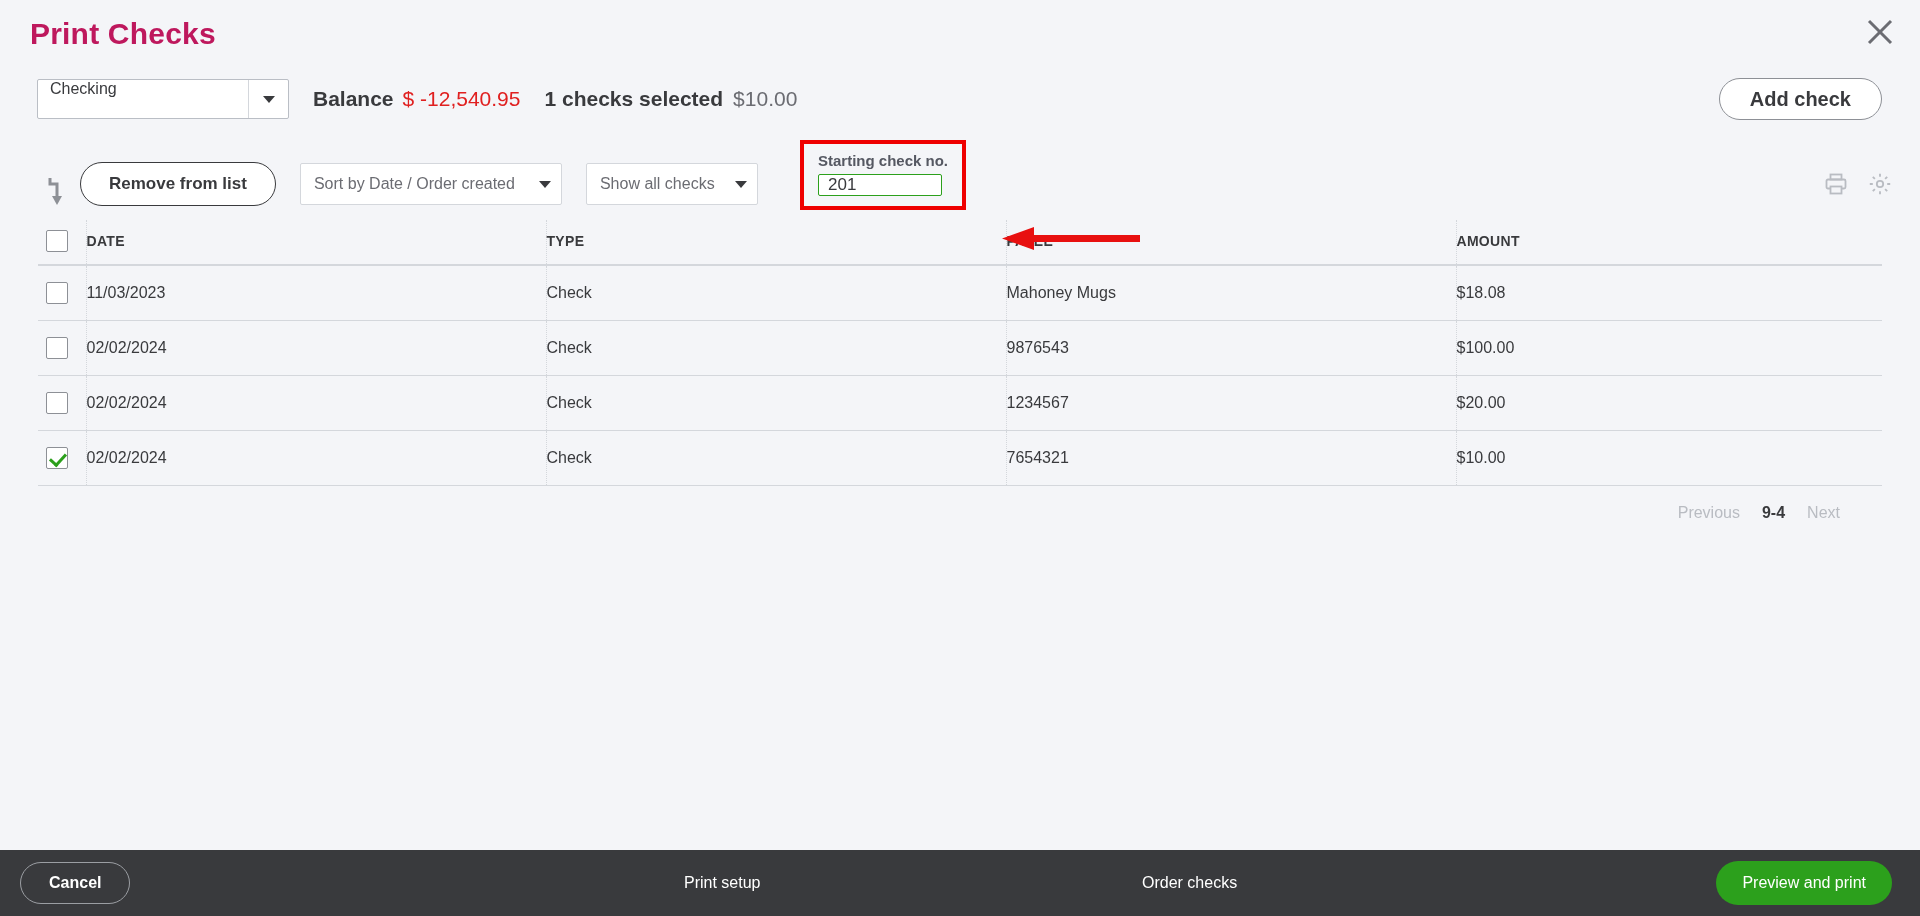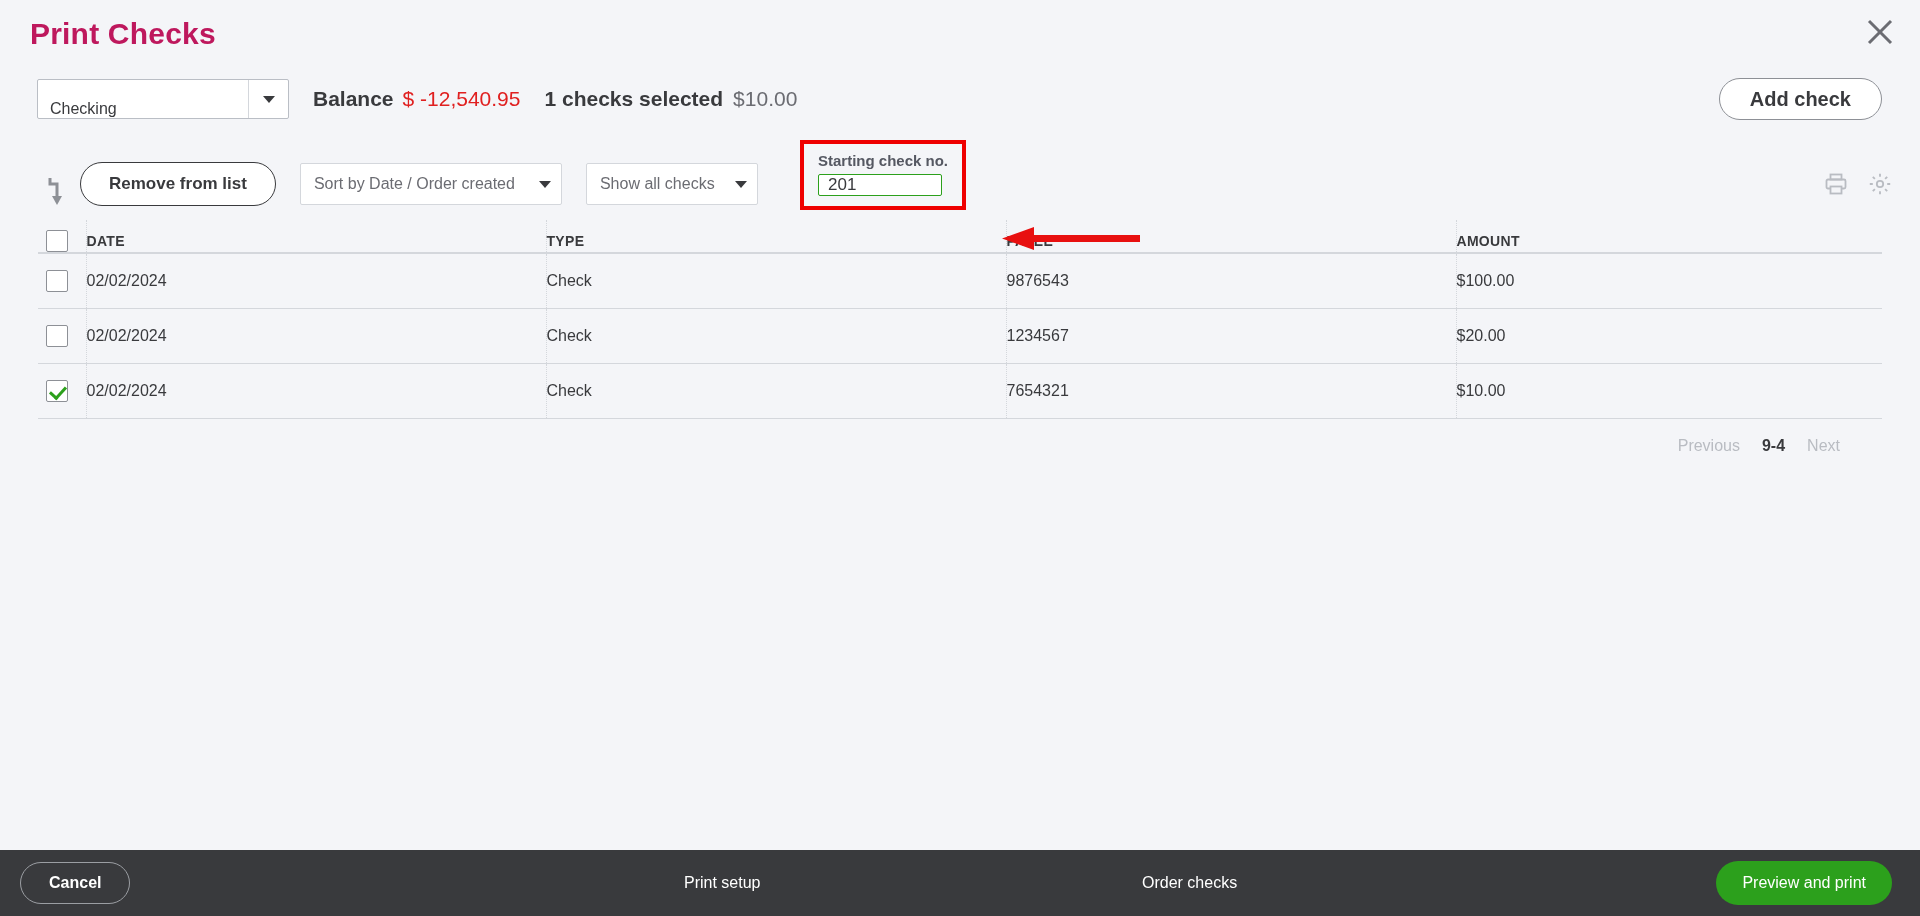--- a/index.html
+++ b/index.html
@@ -49,21 +49,21 @@
     padding: 0 0 0 37px;
     position: relative;
   }
   .account-select {
     width: 252px;
     height: 40px;
     background: #fff;
     border: 1px solid #babec5;
     border-radius: 2px;
     display: flex;
-    align-items: flex-end;
+    align-items: flex-start;
     position: relative;
     cursor: pointer;
     gap: 13px;
   }
   .account-select .sel-value {
     font-size: 16px;
     color: #393a3d;
     padding-left: 12px;
     flex: 1;
     white-space: nowrap;
@@ -210,21 +210,21 @@
   
   .table-wrap { padding: 0 38px 0 38px; }
   table.checks { width: 100%; border-collapse: collapse; table-layout: fixed; }
   table.checks thead th {
     background: #f4f5f8;
     font-size: 14px;
     font-weight: bold;
     color: #393a3d;
     letter-spacing: 0.3px;
     text-align: left;
-    padding: 10px 0 0 0;
+    padding: 10px 0 12px 0;
     border-bottom: 2px solid #d4d7dc;
     border-right: 1px dotted #d4d7dc;
     vertical-align: middle;
   }
   table.checks thead th:last-child { border-right: none; }
   table.checks tbody td {
     font-size: 16px;
     color: #393a3d;
     padding: 16px 0;
     border-bottom: 1px solid #d4d7dc;
@@ -420,20 +420,29 @@
           <span class="chkbox"></span>
         </th>
         <th class="hdr-pad">DATE</th>
         <th class="hdr-pad">TYPE</th>
         <th class="hdr-pad">PAYEE</th>
         <th class="hdr-pad">AMOUNT</th>
       </tr>
     </thead>
     <tbody>
 
+      <tr>
+        <td>
+          <span class="chkbox"></span>
+        </td>
+        <td class="cell-pad">11/03/2023</td>
+        <td class="cell-pad">Check</td>
+        <td class="cell-pad">Mahoney Mugs</td>
+        <td class="cell-pad">$18.08</td>
+      </tr>
 
       <tr>
         <td>
           <span class="chkbox"></span>
         </td>
         <td class="cell-pad">02/02/2024</td>
         <td class="cell-pad">Check</td>
         <td class="cell-pad">9876543</td>
         <td class="cell-pad">$100.00</td>
       </tr>

